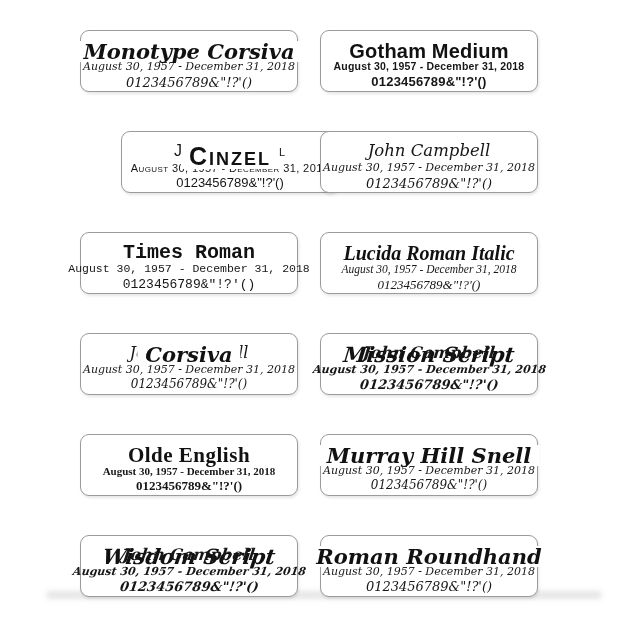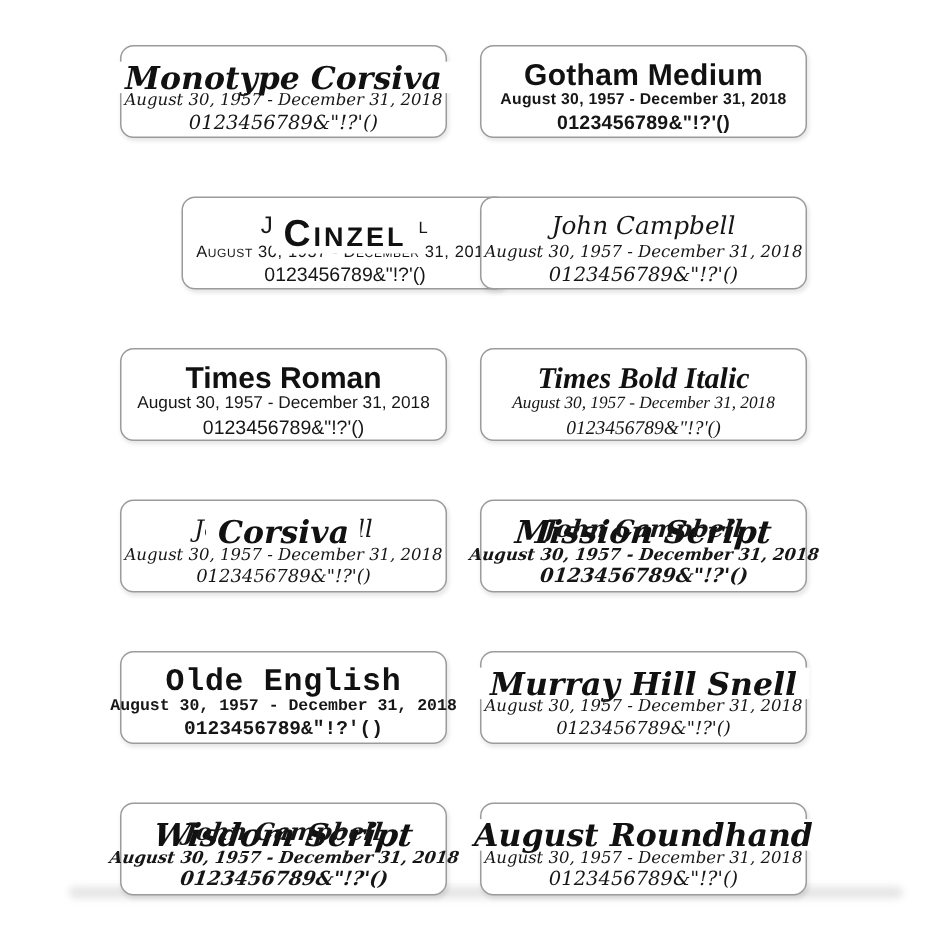--- a/index.html
+++ b/index.html
@@ -22,32 +22,32 @@
     position:absolute;top:0;left:50%;transform:translate(-50%,-52%);
     background:#ffffff;padding:0 8px;white-space:nowrap;line-height:1;
     font-size:20px;color:#111111;
   }
   .ln{margin:0;line-height:1.12;white-space:nowrap;text-align:center;}
   .n{font-size:16px;}
   .d{font-size:11.5px;margin-top:2px;}
   .c{font-size:13px;margin-top:2px;}
 
   
-  .f-times-roman{font-family:Liberation Sans, sans-serif;}
+  .f-times-roman{font-family:Liberation Mono, monospace;}
   .f-times-roman-italic{font-family:"Liberation Serif",serif;font-style:italic;}
   .f-gotham-medium{font-family:"Liberation Sans",sans-serif;font-weight:700;letter-spacing:.2px;}
   .f-gotham-medium .d{font-size:10.5px;}
   .f-cinzel{font-family:Liberation Sans, sans-serif;font-variant:small-caps;margin-left:41px;}
   .f-cinzel .t{font-size:25px;letter-spacing:2px;}
   .f-cinzel .n{letter-spacing:1px;}
   .f-cinzel .d{font-size:11px;letter-spacing:.4px;}
   .f-monotype-corsiva,.f-lucida-calligraphy,.f-haydena,
   .f-murray-hill-bold,.f-snell-roundhand{font-family:"DejaVu Serif",serif;font-style:italic;}
   .f-mission-script,.f-wisdom-script{font-family:"DejaVu Serif",serif;font-style:italic;font-weight:700;}
-  .f-olde-english{font-family:Liberation Mono, monospace;font-weight:700;}
+  .f-olde-english{font-family:Liberation Serif, serif;font-weight:700;}
   .f-olde-english .t{letter-spacing:.5px;}
   .f-monotype-corsiva .t,.f-haydena .t,.f-mission-script .t,.f-olde-english .t,
   .f-murray-hill-bold .t,.f-wisdom-script .t,.f-snell-roundhand .t,
   .f-lucida-calligraphy .t{font-size:21px;}
   .f-monotype-corsiva .n,.f-lucida-calligraphy .n{font-size:16.5px;}
   .f-haydena .d,.f-mission-script .d,.f-olde-english .d,.f-murray-hill-bold .d,
   .f-wisdom-script .d,.f-snell-roundhand .d,.f-lucida-calligraphy .d,
   .f-monotype-corsiva .d{font-size:11px;}
   .f-murray-hill-bold .c,.f-haydena .c{font-size:12px;}
   .f-mission-script .ln{transform:skewX(-6deg);}
@@ -93,21 +93,21 @@
     </section>
 
     <section class="card f-times-roman">
       <h3 class="t">Times Roman</h3>
       <p class="ln n">John Campbell</p>
       <p class="ln d">August 30, 1957 - December 31, 2018</p>
       <p class="ln c">0123456789&amp;"!?'()</p>
     </section>
 
     <section class="card f-times-roman-italic">
-      <h3 class="t">Times Bold Italic</h3>
+      <h3 class="t">Lucida Roman Italic</h3>
       <p class="ln n">John Campbell</p>
       <p class="ln d">August 30, 1957 - December 31, 2018</p>
       <p class="ln c">0123456789&amp;"!?'()</p>
     </section>
 
     <section class="card f-haydena">
       <h3 class="t">Corsiva</h3>
       <p class="ln n">John Campbell</p>
       <p class="ln d">August 30, 1957 - December 31, 2018</p>
       <p class="ln c">0123456789&amp;"!?'()</p>
@@ -135,20 +135,20 @@
     </section>
 
     <section class="card f-wisdom-script">
       <h3 class="t">Wisdom Script</h3>
       <p class="ln n">John Campbell</p>
       <p class="ln d">August 30, 1957 - December 31, 2018</p>
       <p class="ln c">0123456789&amp;"!?'()</p>
     </section>
 
     <section class="card f-snell-roundhand">
-      <h3 class="t">August Roundhand</h3>
+      <h3 class="t">Roman Roundhand</h3>
       <p class="ln n">John Campbell</p>
       <p class="ln d">August 30, 1957 - December 31, 2018</p>
       <p class="ln c">0123456789&amp;"!?'()</p>
     </section>
   </main>
 
 <div class="floor-shadow"></div>
 
 </body></html>

